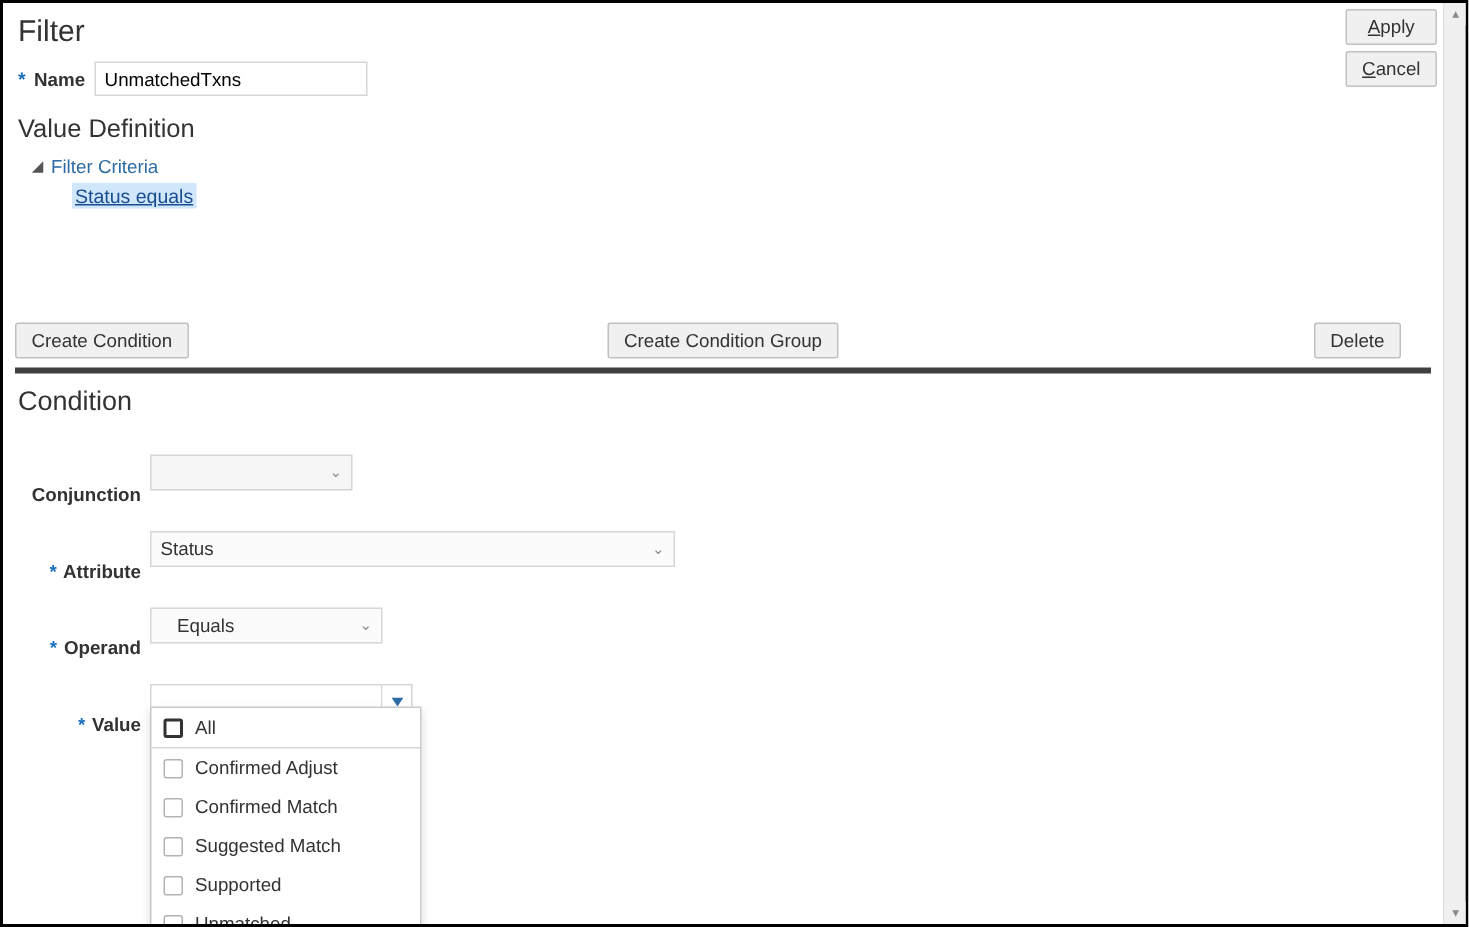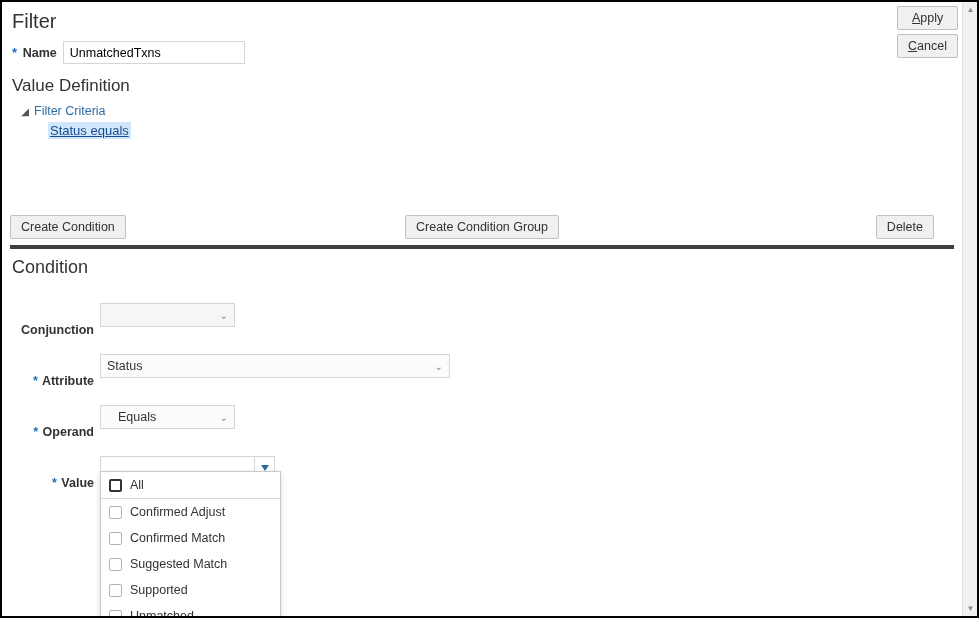--- a/index.html
+++ b/index.html
@@ -32,21 +32,21 @@
   .condition-section { margin-top: 6px; }
   .cond-title { font-size: 18px; font-weight: 400; color: #333; margin: 8px 0 14px 2px; }
   .form-row { display: flex; align-items: center; margin: 6px 0; }
   .form-label { width: 90px; text-align: right; font-size: 12.5px; font-weight: bold; color: #333; padding-right: 6px; margin-top: 31px; }
   .form-label .req { margin-right: 1px; }
   .select { border: 1px solid #d6d6d6; background: #f6f6f6; height: 24px; padding: 0 22px 0 6px; font-size: 12.5px; position: relative; display: flex; align-items: center; cursor: pointer; }
   .select.light { background: #fbfbfb; }
   .select .chev { position: absolute; right: 6px; top: 50%; transform: translateY(-50%); color: #888; font-size: 10px; }
   .sel-conj { width: 135px; }
   .sel-attr { width: 350px; }
-  .sel-oper { width: 135px; padding-left: 17px; }
+  .sel-oper { width: 155px; padding-left: 17px; }
   .value-combo { display: flex; }
   .value-input { border: 1px solid #d6d6d6; background: #fff; height: 24px; width: 155px; padding: 0 6px; font-size: 12.5px; }
   .value-btn { border: 1px solid #d6d6d6; border-left: none; background: #fff; width: 20px; height: 24px; display: flex; align-items: center; justify-content: center; cursor: pointer; }
   .value-btn svg { display: block; }
   .dropdown { position: absolute; border: 1px solid #c9c9c9; background: #fff; box-shadow: 0 2px 6px rgba(0,0,0,0.15); width: 181px; z-index: 10; }
   .dd-first { border-bottom: 1px solid #d6d6d6; }
   .dd-item { display: flex; align-items: center; gap: 8px; padding: 6px 8px; font-size: 12.5px; color: #333; cursor: pointer; }
   .chk { width: 13px; height: 13px; border: 1px solid #b3b3b3; border-radius: 2px; background: #fff; display: inline-block; }
   .chk.bold { border: 2px solid #333; }
 </style>

